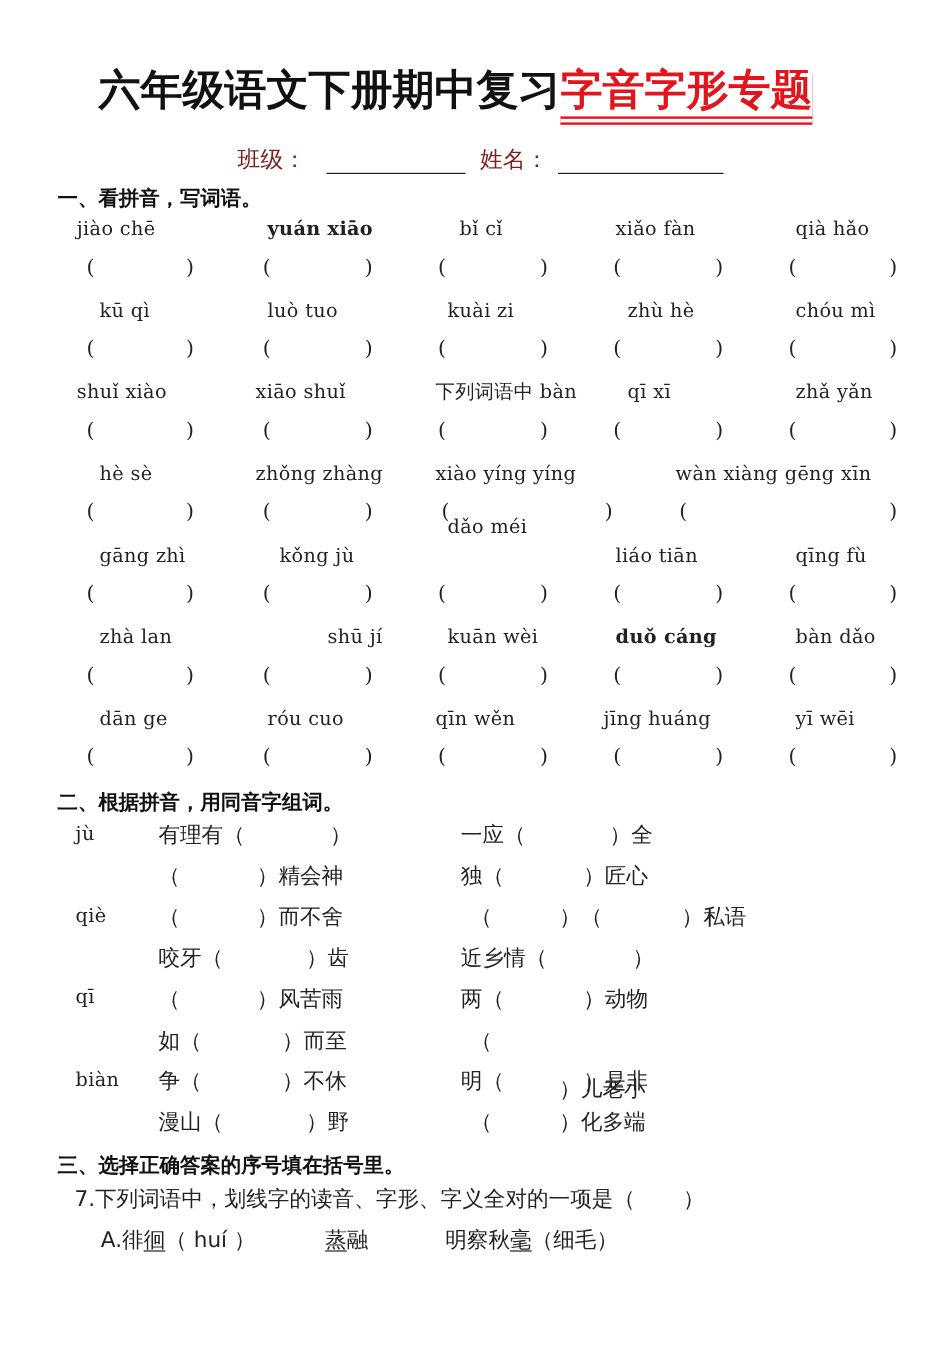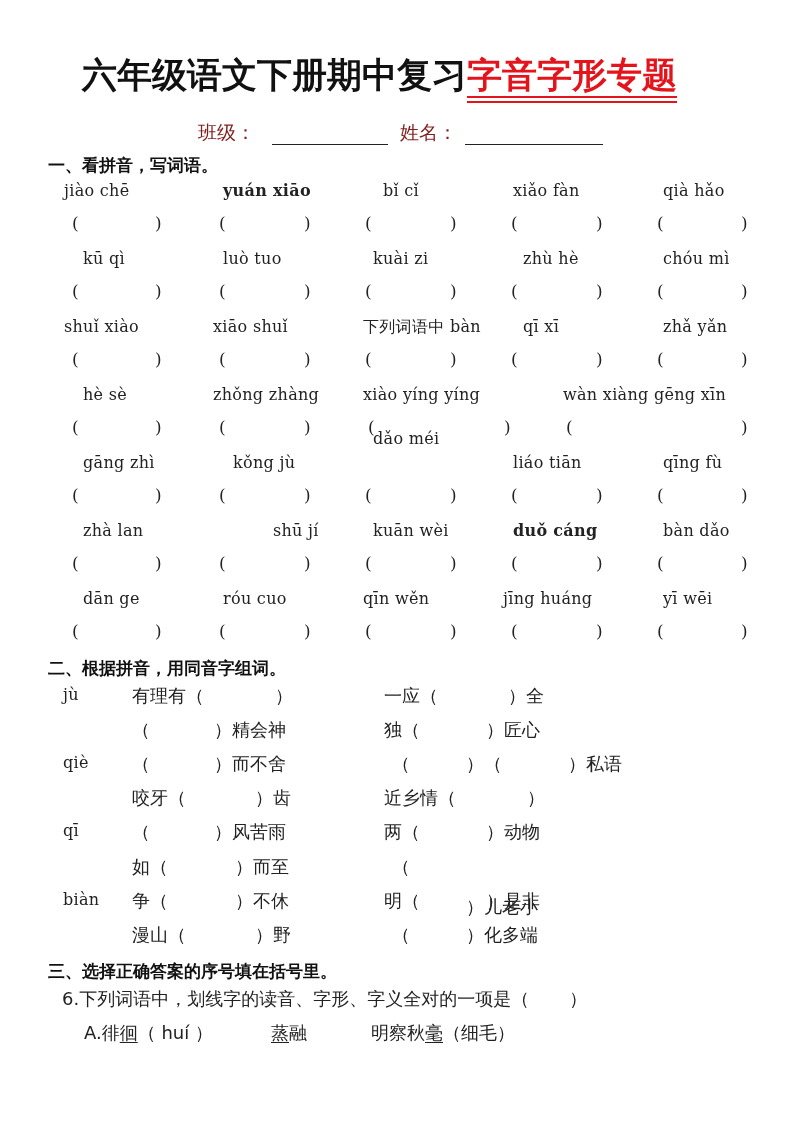--- a/index.html
+++ b/index.html
@@ -206,21 +206,21 @@
     <div class="abs cn" style="left: 384px; top: 889px;">明（</div>
     <div class="abs cn" style="left: 486px; top: 889px;">）是非</div>
     <div class="abs cn" style="left: 132px; top: 923px;">漫山（</div>
     <div class="abs cn" style="left: 255px; top: 923px;">）野</div>
     <div class="abs cn" style="left: 392px; top: 923px;">（</div>
     <div class="abs cn" style="left: 466px; top: 923px;">）化多端</div>
   </div>
 
 <div class="abs sec" style="left:48px; top:960px;">三、选择正确答案的序号填在括号里。</div>
 <div class="abs q" style="left:62px; top:987px;">
-  <span>6.下列词语中，划线字的读音、字形、字义全对的一项是（</span><span style="display:inline-block;width:40px;"></span><span>）</span>
+  <span>7.下列词语中，划线字的读音、字形、字义全对的一项是（</span><span style="display:inline-block;width:40px;"></span><span>）</span>
 </div>
 <div class="abs q" style="left:84px; top:1021px;">
   <span>A.徘</span><span class="ul">徊</span><span>（ huí ）</span>
 </div>
 <div class="abs q" style="left:271px; top:1021px;text-align:center;">
   <span class="ul">蒸</span><span>融</span>
 </div>
 <div class="abs q" style="left:371px; top:1021px;">
   <span>明察秋</span><span class="ul">毫</span><span>（细毛）</span>
 </div>

